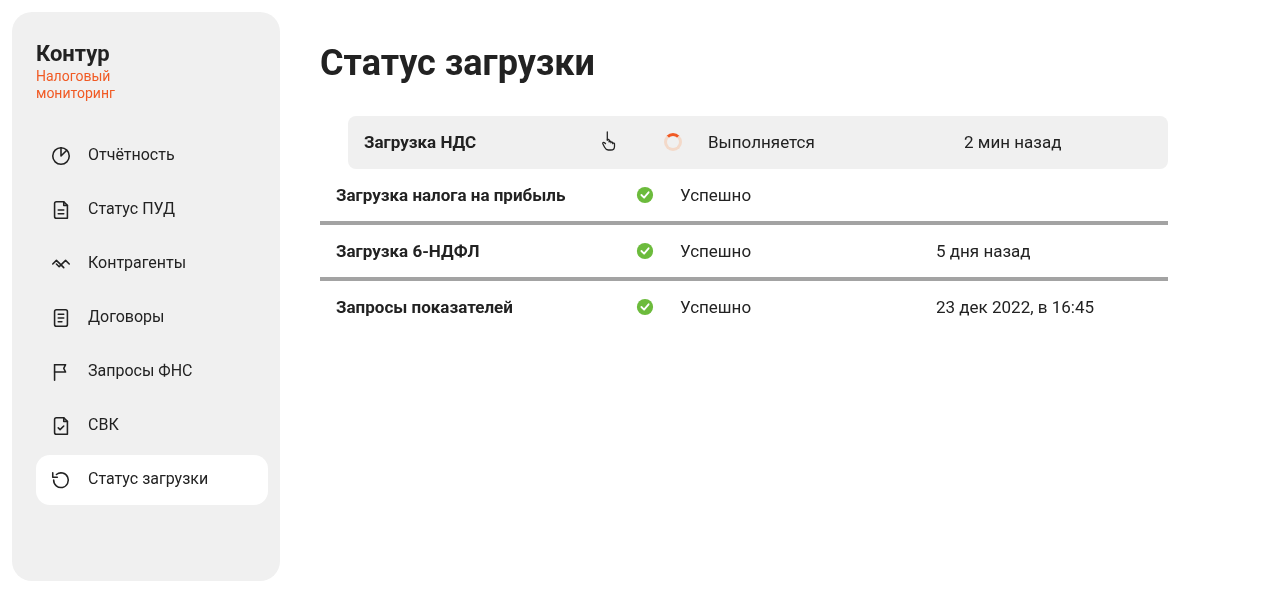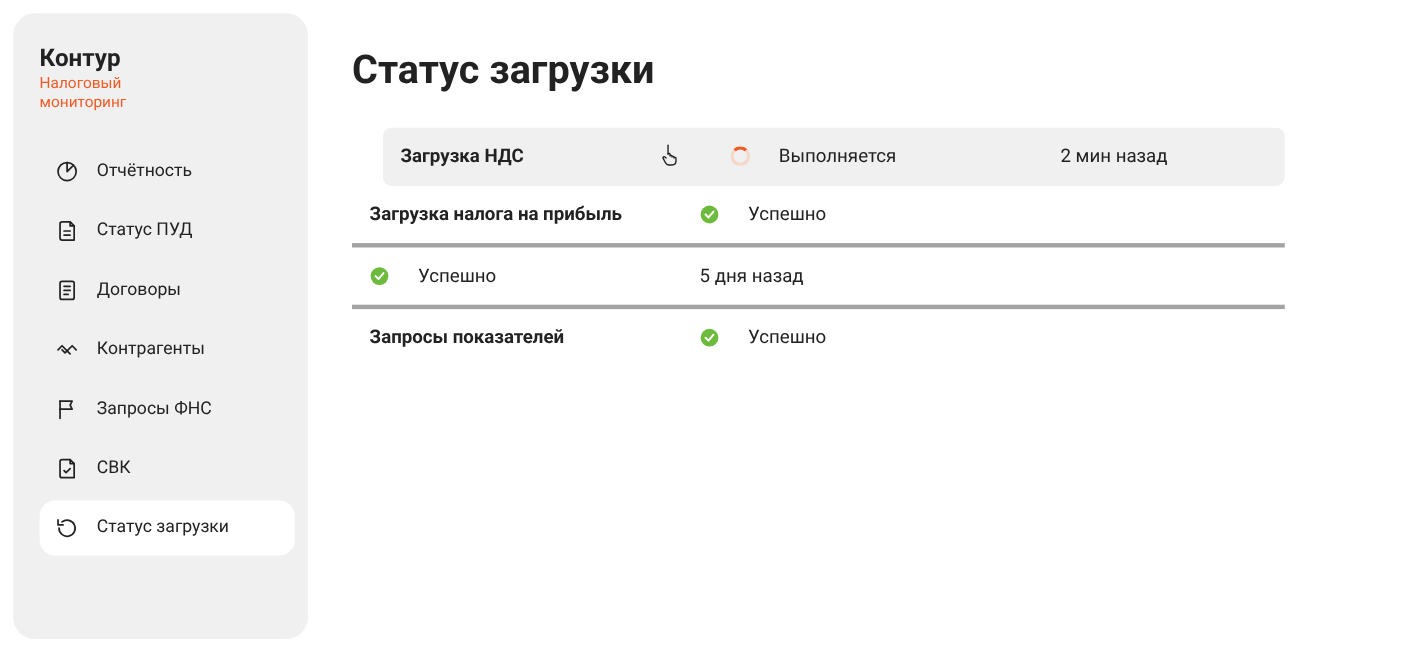--- a/index.html
+++ b/index.html
@@ -175,35 +175,35 @@
             <path d="M15 3v4h4"></path>
             <path d="M9 12h6M9 16h6"></path>
           </svg>
       </span>
       <span>Статус ПУД</span>
     </div>
 
     <div class="nav-item">
       <span class="nav-icon">
         <svg viewBox="0 0 24 24">
+            <path d="M3 12l4-4 5 5 5-5 4 4"></path>
+            <path d="M7 12l3 3 2-2 3 3"></path>
+          </svg>
+      </span>
+      <span>Контрагенты</span>
+    </div>
+
+    <div class="nav-item">
+      <span class="nav-icon">
+        <svg viewBox="0 0 24 24">
             <rect x="5" y="3" width="14" height="18" rx="2"></rect>
             <path d="M9 8h6M9 12h6M9 16h4"></path>
           </svg>
       </span>
       <span>Договоры</span>
-    </div>
-
-    <div class="nav-item">
-      <span class="nav-icon">
-        <svg viewBox="0 0 24 24">
-            <path d="M3 12l4-4 5 5 5-5 4 4"></path>
-            <path d="M7 12l3 3 2-2 3 3"></path>
-          </svg>
-      </span>
-      <span>Контрагенты</span>
     </div>
 
     <div class="nav-item">
       <span class="nav-icon">
         <svg viewBox="0 0 24 24">
             <path d="M5 21V4"></path>
             <path d="M5 4h12l-2 4 2 4H5"></path>
           </svg>
       </span>
       <span>Запросы ФНС</span>
@@ -262,20 +262,21 @@
           <svg viewBox="0 0 20 20">
               <circle cx="10" cy="10" r="9" fill="#6cbb3c"></circle>
               <path d="M6 10l3 3 5-6" stroke="#fff" stroke-width="2" fill="none" stroke-linecap="round" stroke-linejoin="round"></path>
             </svg>
         </span>
         <span>Успешно</span>
       </div>
     </div>
 
     <div class="row">
+      <div class="row-name">Загрузка 6-НДФЛ</div>
       <div class="row-status">
         <span class="status-icon check">
           <svg viewBox="0 0 20 20">
               <circle cx="10" cy="10" r="9" fill="#6cbb3c"></circle>
               <path d="M6 10l3 3 5-6" stroke="#fff" stroke-width="2" fill="none" stroke-linecap="round" stroke-linejoin="round"></path>
             </svg>
         </span>
         <span>Успешно</span>
       </div>
       <div>5 дня назад</div>
@@ -285,16 +286,17 @@
       <div class="row-name">Запросы показателей</div>
       <div class="row-status">
         <span class="status-icon check">
           <svg viewBox="0 0 20 20">
               <circle cx="10" cy="10" r="9" fill="#6cbb3c"></circle>
               <path d="M6 10l3 3 5-6" stroke="#fff" stroke-width="2" fill="none" stroke-linecap="round" stroke-linejoin="round"></path>
             </svg>
         </span>
         <span>Успешно</span>
       </div>
+      <div>23 дек 2022, в 16:45</div>
     </div>
 
   </div>
 </main>
 
 </body></html>

